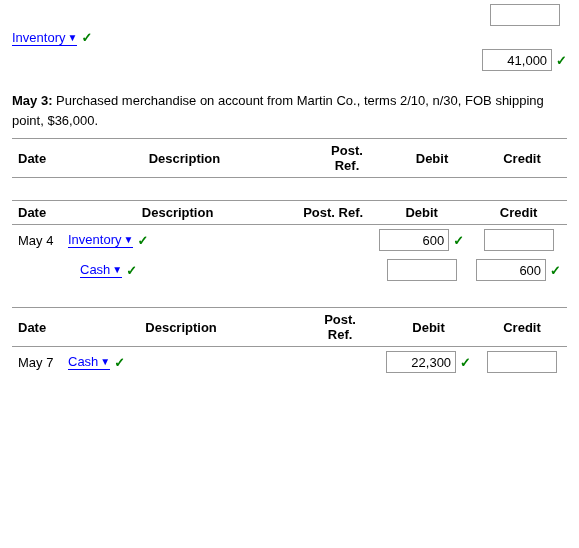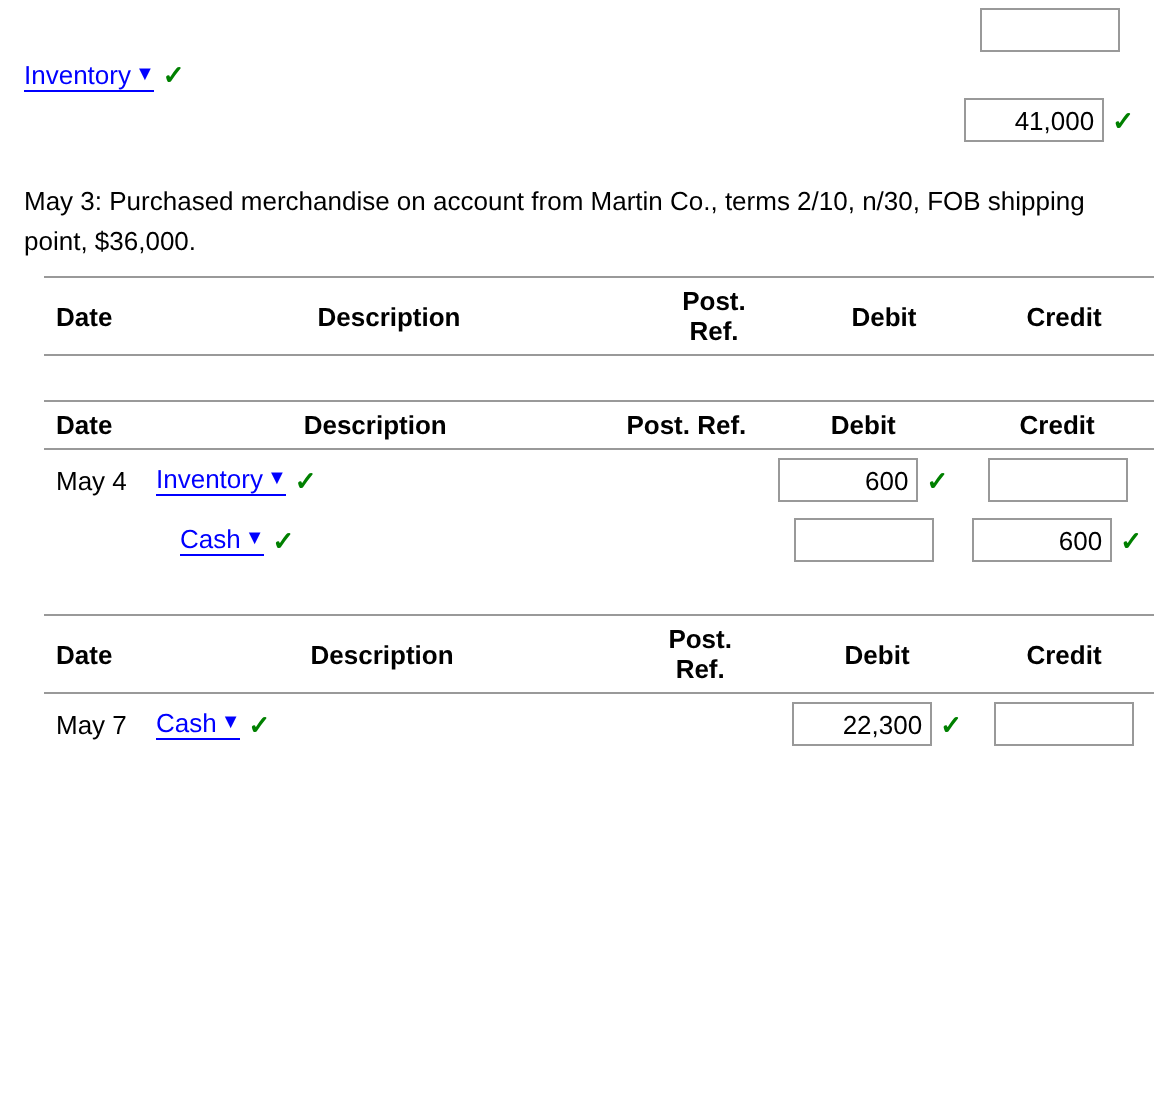--- a/index.html
+++ b/index.html
@@ -12,26 +12,25 @@
       overflow-x: hidden;
     }
     .section {
       padding: 8px 12px;
     }
     .narrative {
       font-size: 13px;
       margin-bottom: 8px;
       line-height: 1.5;
     }
-    .narrative b { font-weight: normal; }
+    .narrative b { font-weight: bold; }
     table {
       width: 100%;
       border-collapse: collapse;
       font-size: 13px;
-      margin-left: 10px;
     }
     thead th {
       border-top: 1px solid #999;
       border-bottom: 1px solid #999;
       padding: 4px 6px;
       text-align: center;
       font-weight: bold;
       background: #fff;
     }
     thead th:first-child { text-align: left; }

